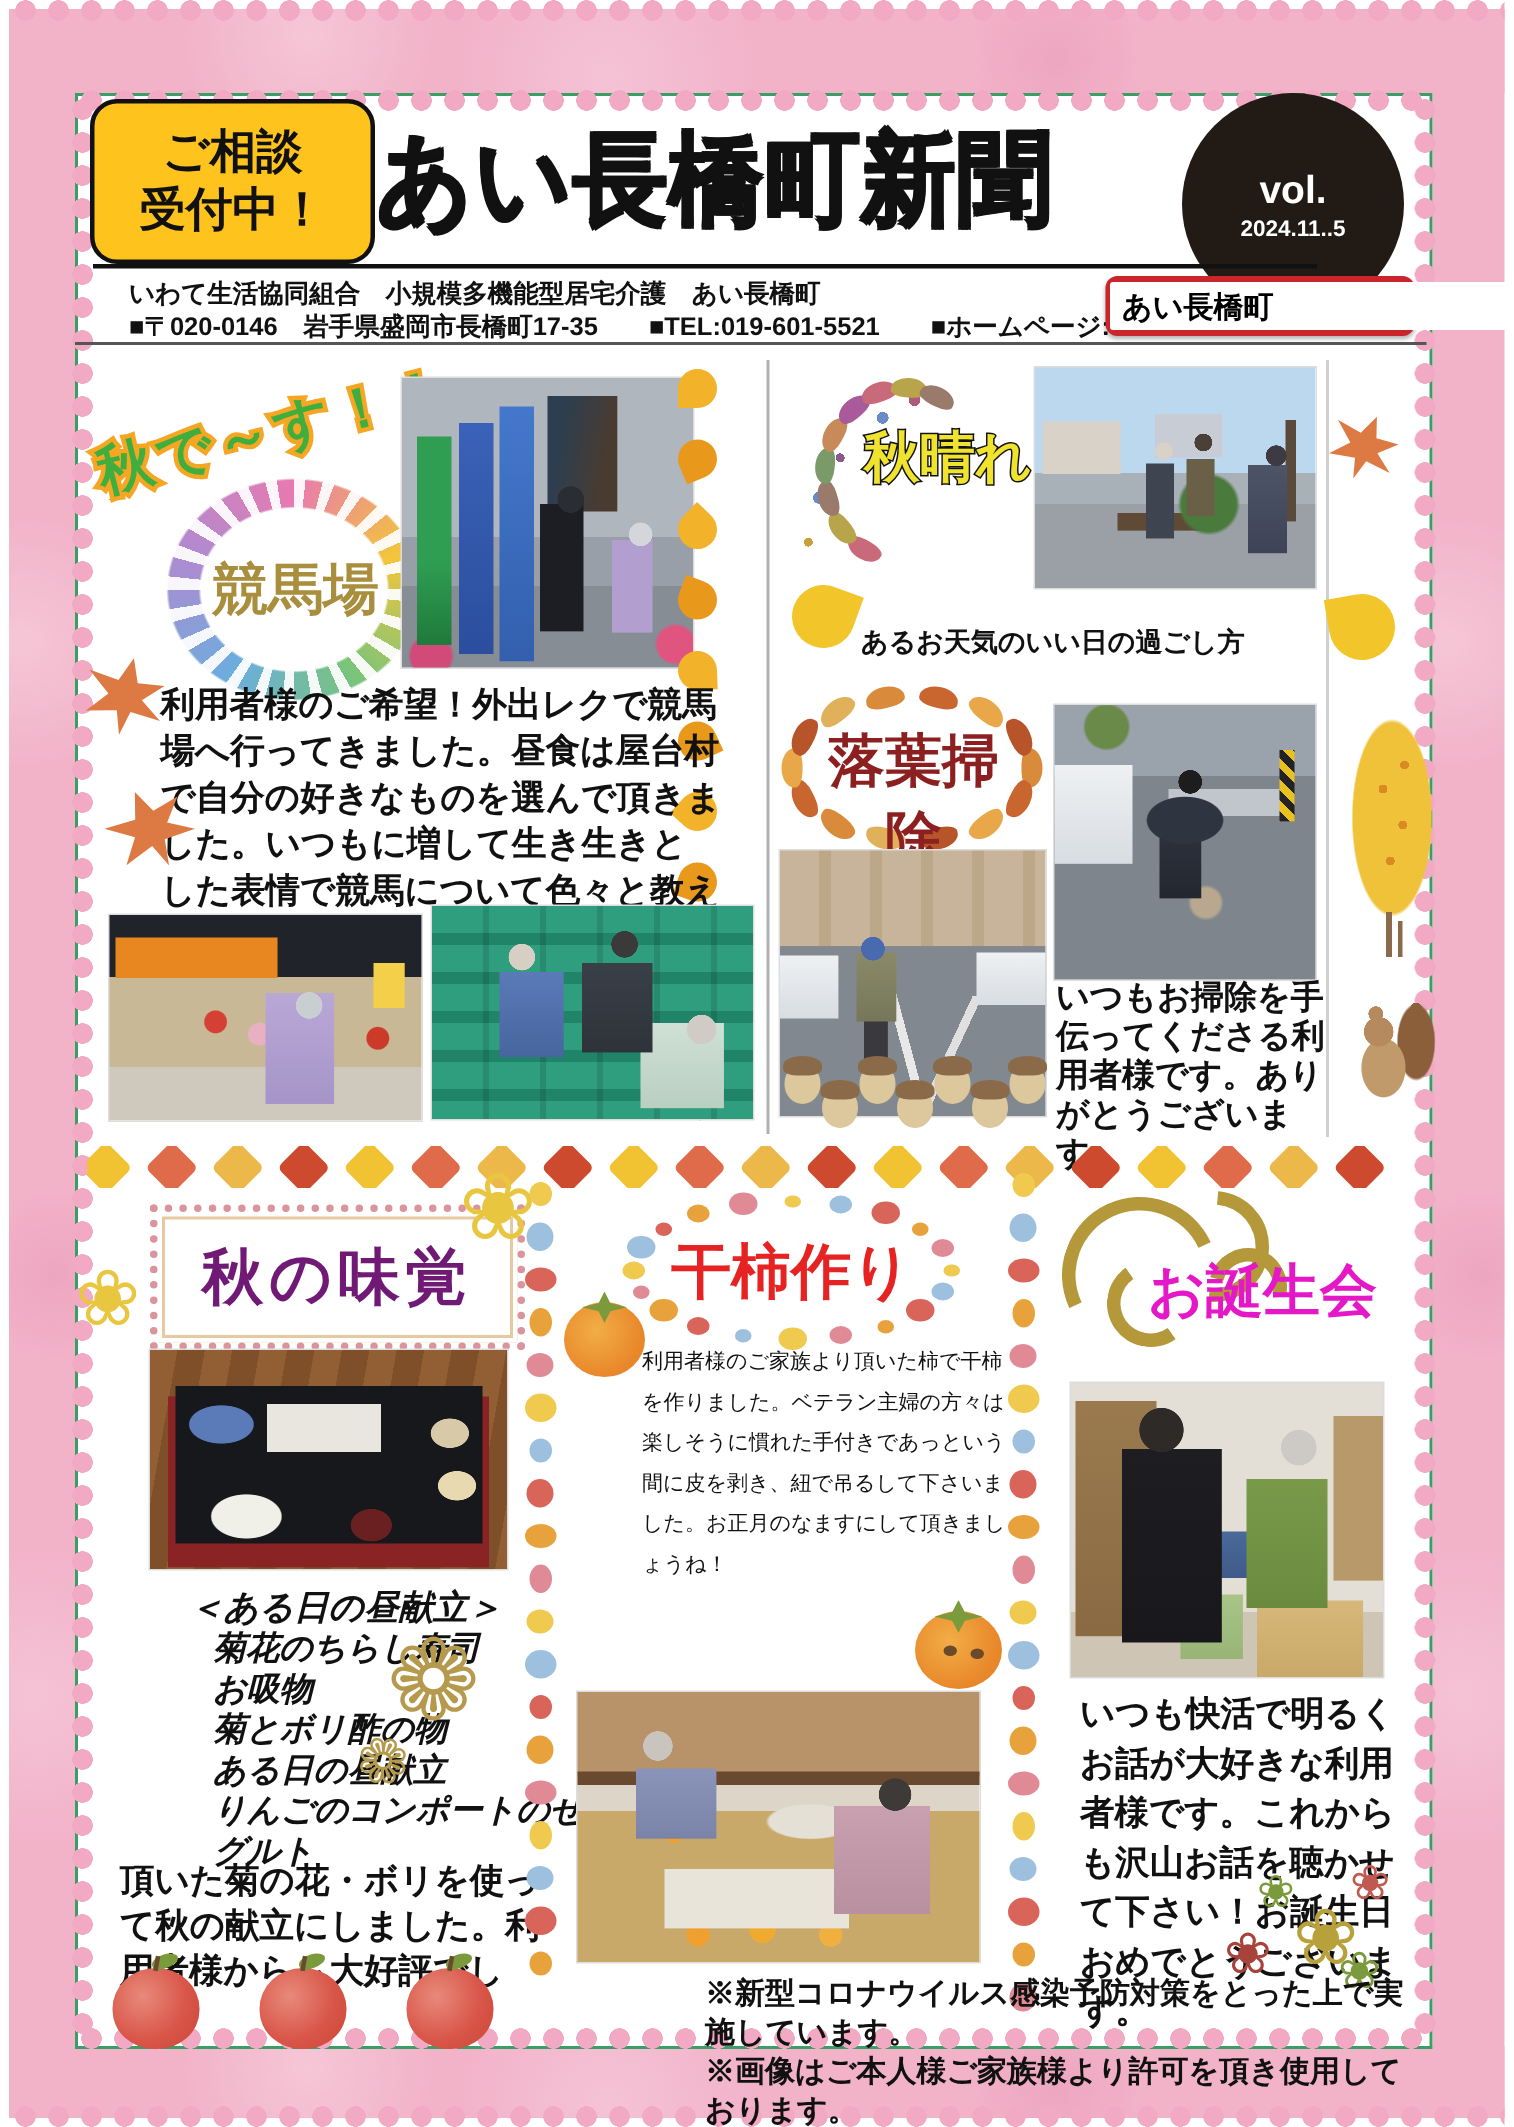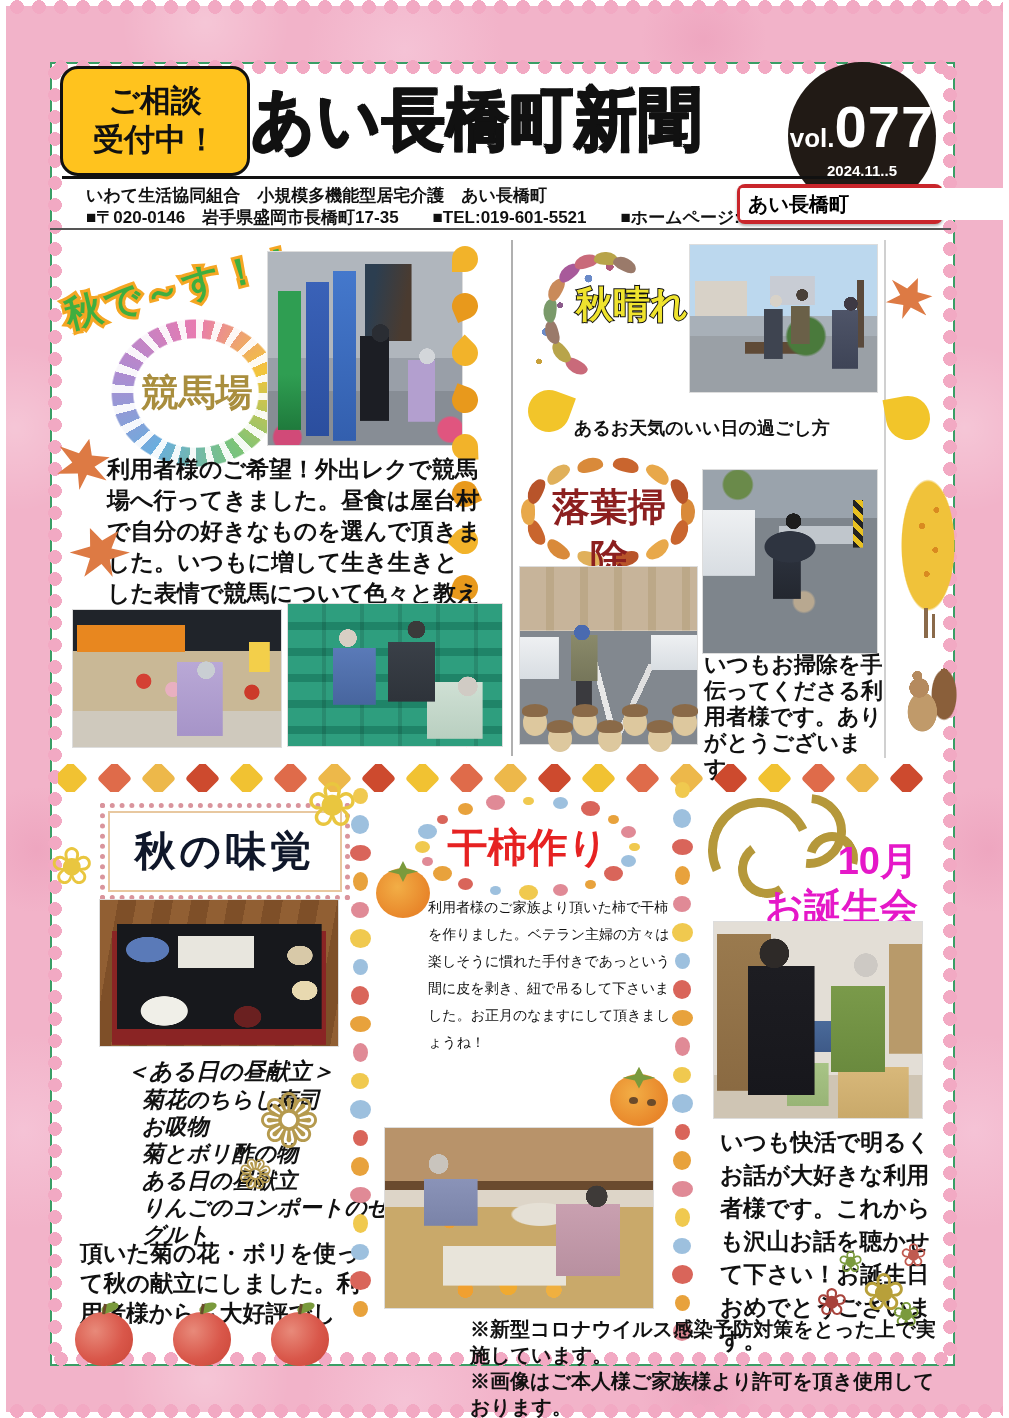--- a/index.html
+++ b/index.html
@@ -159,21 +159,21 @@
      radial-gradient(circle 2px at 30% 42%,#3a2a1a 97%,transparent),
      radial-gradient(ellipse 15px 20px at 38% 72%,#c09a6a 96%,transparent),
      radial-gradient(ellipse 13px 26px at 72% 52%,#8a5f3a 92%,transparent),
      radial-gradient(circle 4px at 72% 26%,#8a5f3a 97%,transparent);}
   
   #diamonds{left:58px;top:764px;width:895px;height:28px;display:flex;gap:19px;align-items:center;overflow:hidden;}
   .dia{width:25px;height:25px;flex:none;transform:rotate(45deg);border-radius:4px;}
   
   #tasteframe{left:100px;top:803px;width:250px;height:97px;border:5px dotted #d9949c;box-sizing:border-box;
      box-shadow:inset 0 0 0 3px #fff,inset 0 0 0 5px #e8c8a0;display:flex;align-items:center;justify-content:center;}
-  #taste-title{font-size:41px;font-weight:900;color:#0f172a;letter-spacing:4px;}
+  #taste-title{font-size:41px;font-weight:900;color:#701a75;letter-spacing:4px;}
   .dahlia{position:absolute;color:#e9c63f;font-family:"DejaVu Sans",sans-serif;}
   #dahlia1{left:306px;top:768px;font-size:62px;}
   #dahlia2{left:50px;top:836px;font-size:52px;}
   #ph-meal{left:100px;top:900px;width:238px;height:146px;background:
      radial-gradient(ellipse 22px 13px at 20% 34%,#5a7ab8 96%,transparent),
      radial-gradient(ellipse 17px 10px at 20% 33%,#f0f0ea 96%,transparent),
      linear-gradient(#e8e6de,#e8e6de) 48% 32%/32% 22% no-repeat,
      linear-gradient(#7a5a38,#7a5a38) 48% 30%/24% 8% no-repeat,
      radial-gradient(ellipse 24px 15px at 27% 76%,#f0efe8 96%,transparent),
      radial-gradient(circle 8px at 27% 72%,#e8c050 80%,transparent),
@@ -277,21 +277,20 @@
   <div class="sc sc-h" id="sc-outbottom"></div>
 
   <div class="abs" id="badge">
     <span>ご相談</span>
     <span>受付中！</span>
   </div>
   <div class="abs" id="main-title">あい長橋町新聞</div>
   <div class="abs" id="volcircle">
     <div id="volrow">
       <span id="volpre">vol.</span>
-      <span id="volnum">077</span>
     </div>
     <div id="voldate">2024.11..5</div>
   </div>
   <div class="abs" id="hline1"></div>
   <div class="abs" id="org-line">いわて生活協同組合　小規模多機能型居宅介護　あい長橋町</div>
   <div class="abs" id="addr-line">■〒020-0146　岩手県盛岡市長橋町17-35　　■TEL:019-601-5521　　■ホームページ:</div>
   <div class="abs" id="hline2"></div>
   <div class="abs" id="searchbox">
     <input id="search-input" readonly="" value="あい長橋町" style="">
 
@@ -490,21 +489,20 @@
   <div class="abs" id="body4">利用者様のご家族より頂いた柿で干柿を作りました。ベテラン主婦の方々は楽しそうに慣れた手付きであっという間に皮を剥き、紐で吊るして下さいました。お正月のなますにして頂きましょうね！</div>
   <div class="photo" id="ph-table"></div>
 
   <div class="abs" id="flourish">
     <div class="curl" id="curl1"></div>
     <div class="curl" id="curl2"></div>
     <div class="curl" id="curl3"></div>
     <div class="curl" id="curl4"></div>
   </div>
   <div class="abs" id="birthday-title">
-    <div>10月</div>
     <div>お誕生会</div>
   </div>
   <div class="photo" id="ph-birthday"></div>
   <div class="abs" id="body5">いつも快活で明るくお話が大好きな利用者様です。これからも沢山お話を聴かせて下さい！お誕生日おめでとうございます。</div>
   <div class="abs" id="mums">
     <span class="mum" id="mum1">❀</span>
     <span class="mum" id="mum2">❀</span>
     <span class="mum" id="mum3">❀</span>
     <span class="mum" id="mum4">❀</span>
     <span class="mum" id="mum5">❀</span>

